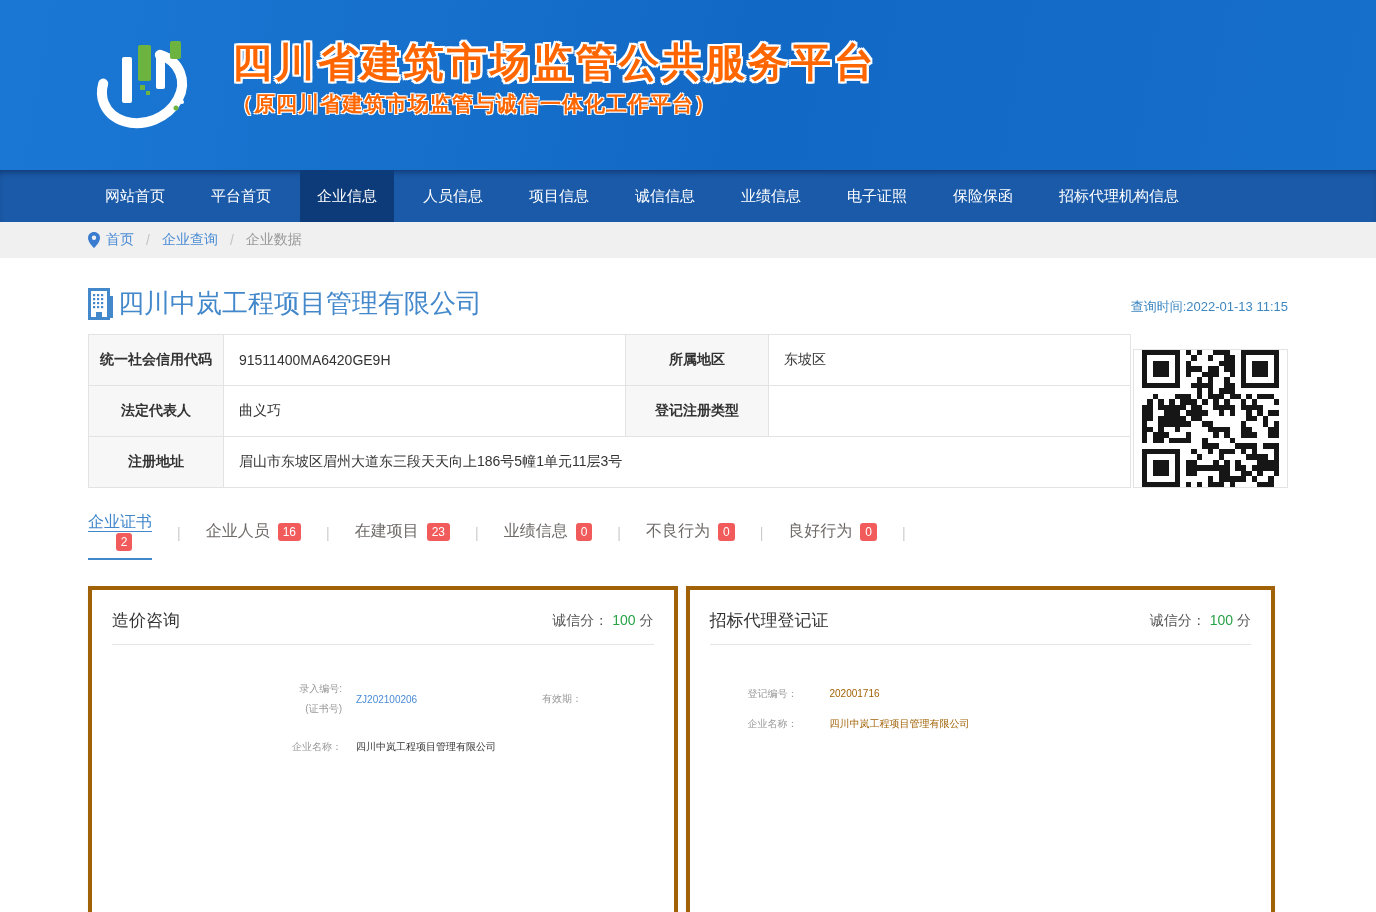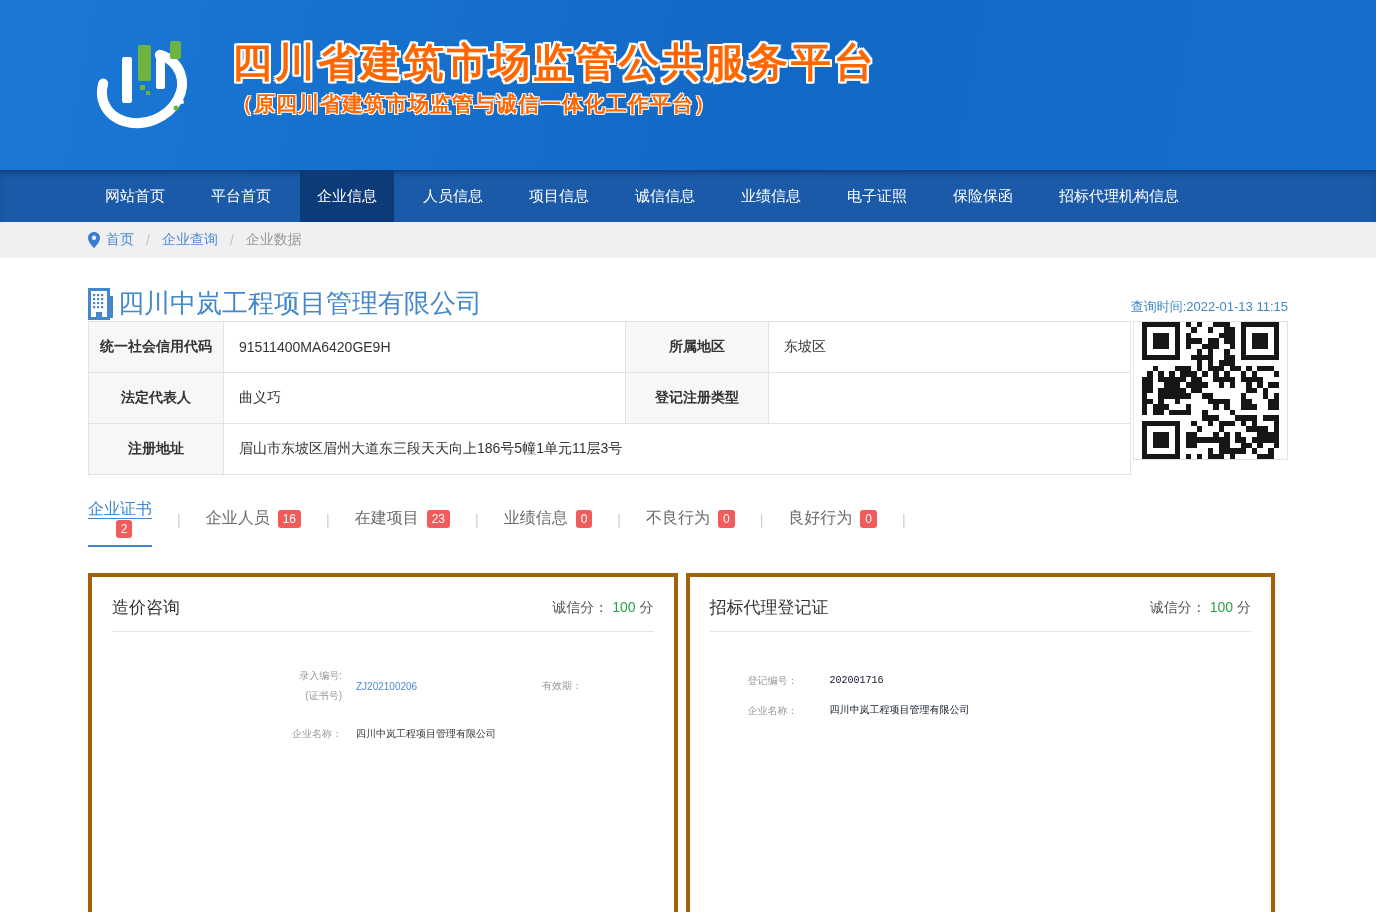--- a/index.html
+++ b/index.html
@@ -53,21 +53,21 @@
     display: flex; justify-content: space-between; align-items: flex-end; margin-top: 28px;
   }
   .company-title {
     display: flex; align-items: center; gap: 4px;
     font-size: 26px; font-weight: 400; color: #4288cb;
   }
   .company-title svg { flex: 0 0 auto; }
   .query-time { font-size: 13px; color: #3e87c0; padding-bottom: 5px; }
 
   
-  .info-row { display: flex; align-items: flex-start; }
+  .info-row { display: flex; align-items: flex-end; margin-top: 13px; }
   .info-table { flex: 1 1 auto; border-collapse: collapse; table-layout: fixed; }
   .info-table td { border: 1px solid #e3e3e3; height: 51px; font-size: 14px; }
   .info-table td.th {
     background: #f7f7f7; font-weight: bold; text-align: center; color: #333;
   }
   .info-table td.val { padding-left: 15px; color: #333; }
   .qr-box {
     flex: 0 0 155px; margin-left: 2px; border: 1px solid #e3e3e3;
     display: flex; align-items: center; justify-content: center;
   }
@@ -117,21 +117,21 @@
   .l-label span { display: block; }
   .l-value { margin-left: 14px; width: 150px; }
   .l-validity { display: flex; align-items: center; margin-left: 36px; color: #999; }
   .l-validity .val { color: #333; margin-left: 6px; }
   .l-row2 { display: flex; align-items: center; margin-top: 18px; }
   .l-row2 .val { margin-left: 14px; color: #333; }
 
   
   .r-row { display: flex; line-height: 30px; }
   .r-label { width: 82px; color: #999; }
-  .r-value { color: #0f172a; font-family: Liberation Mono, monospace; }
+  .r-value { color: #a16207; }
 
   
   .footer-strip {
     margin-top: 17px; height: 7px; background: #f4f4f4; border-top: 1px solid #dcdcdc;
   }
 </style>
 </head>
 <body>
 
 <header class="site-header">

